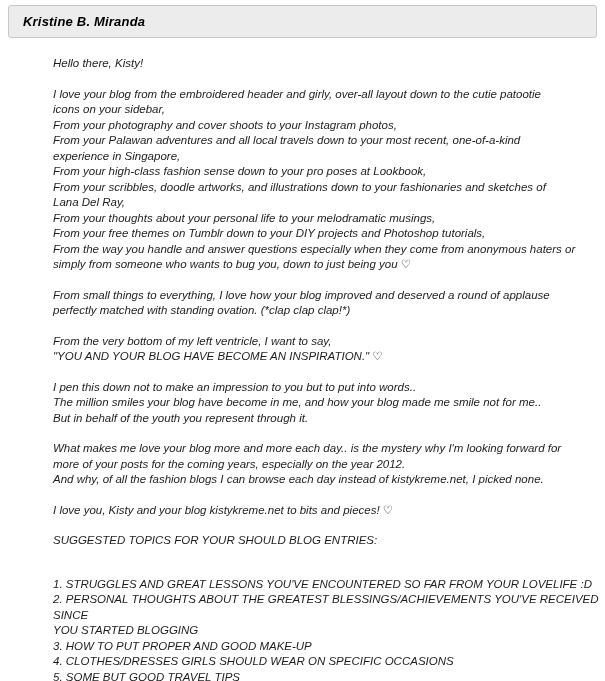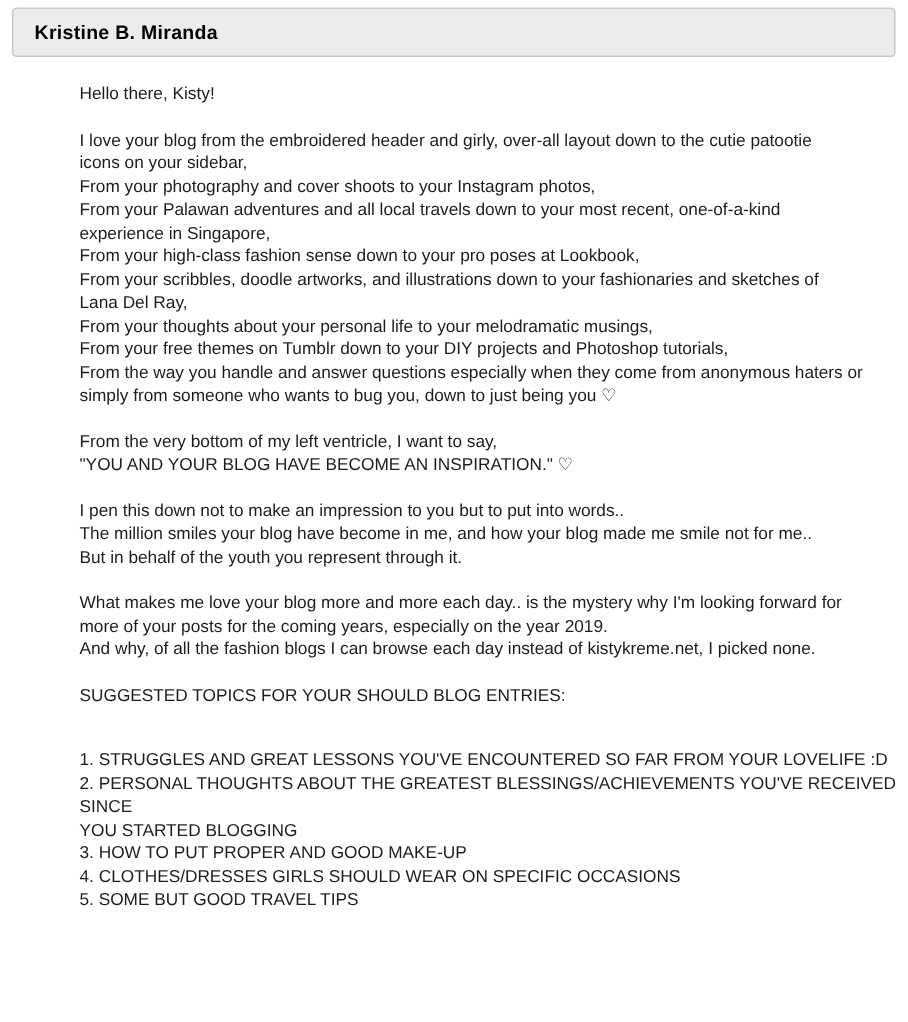--- a/index.html
+++ b/index.html
@@ -1,21 +1,21 @@
 <!DOCTYPE html>
 <html style="--page-bg: #ffffff; --header-bg: #ececec; --header-border: #c9c9c9; --text: #1d1d1d;"><head>
 <meta charset="utf-8">
 <style>
   :root {
     --page-bg: #ffffff;
     --header-bg: #ececec;
     --header-border: #c9c9c9;
     --text: #1d1d1d;
   }
-  * { box-sizing: border-box; }
+  * { box-sizing: border-box; font-style: italic; }
   html, body {
     margin: 0;
     padding: 0;
     background: var(--page-bg);
   }
   body {
     width: 605px;
     min-height: 681px;
     font-family: "Liberation Sans", "DejaVu Sans", sans-serif;
     color: var(--text);
@@ -62,28 +62,31 @@
 From your photography and cover shoots to your Instagram photos,
 From your Palawan adventures and all local travels down to your most recent, one-of-a-kind
 experience in Singapore,
 From your high-class fashion sense down to your pro poses at Lookbook,
 From your scribbles, doodle artworks, and illustrations down to your fashionaries and sketches of
 Lana Del Ray,
 From your thoughts about your personal life to your melodramatic musings,
 From your free themes on Tumblr down to your DIY projects and Photoshop tutorials,
 From the way you handle and answer questions especially when they come from anonymous haters or
 simply from someone who wants to bug you, down to just being you ♡</p>
+  <p>From small things to everything, I love how your blog improved and deserved a round of applause
+perfectly matched with standing ovation. (*clap clap clap!*)</p>
   <p>From the very bottom of my left ventricle, I want to say,
 "YOU AND YOUR BLOG HAVE BECOME AN INSPIRATION." ♡</p>
   <p>I pen this down not to make an impression to you but to put into words..
 The million smiles your blog have become in me, and how your blog made me smile not for me..
 But in behalf of the youth you represent through it.</p>
   <p>What makes me love your blog more and more each day.. is the mystery why I'm looking forward for
-more of your posts for the coming years, especially on the year 2019.
+more of your posts for the coming years, especially on the year 2012.
 And why, of all the fashion blogs I can browse each day instead of kistykreme.net, I picked none.</p>
+  <p>I love you, Kisty and your blog kistykreme.net to bits and pieces! ♡</p>
   <p>SUGGESTED TOPICS FOR YOUR SHOULD BLOG ENTRIES:</p>
   <p>1. STRUGGLES AND GREAT LESSONS YOU'VE ENCOUNTERED SO FAR FROM YOUR LOVELIFE :D
 2. PERSONAL THOUGHTS ABOUT THE GREATEST BLESSINGS/ACHIEVEMENTS YOU'VE RECEIVED SINCE
 YOU STARTED BLOGGING
 3. HOW TO PUT PROPER AND GOOD MAKE-UP
 4. CLOTHES/DRESSES GIRLS SHOULD WEAR ON SPECIFIC OCCASIONS
 5. SOME BUT GOOD TRAVEL TIPS</p>
 </div>
 
 </body></html>

